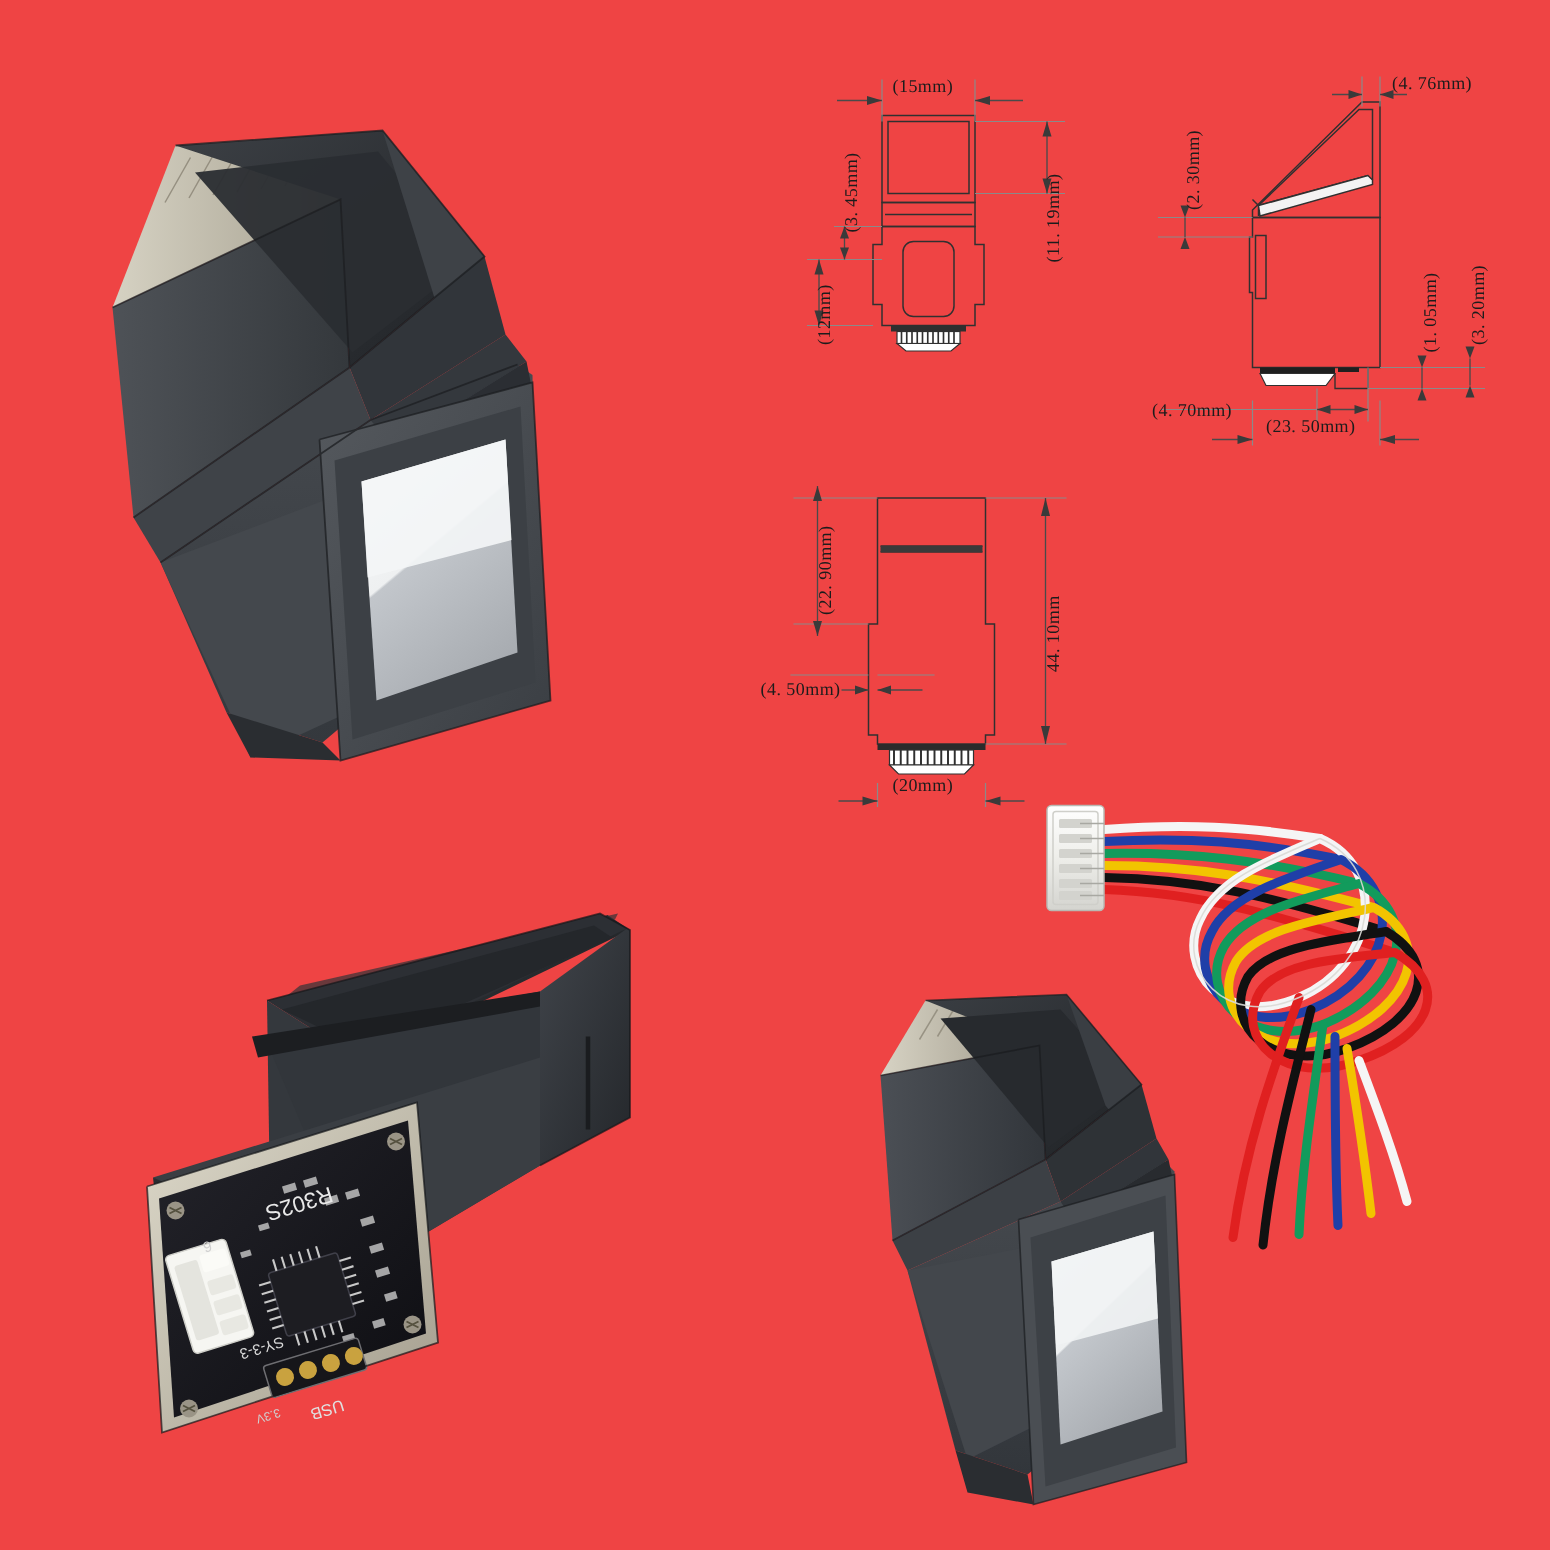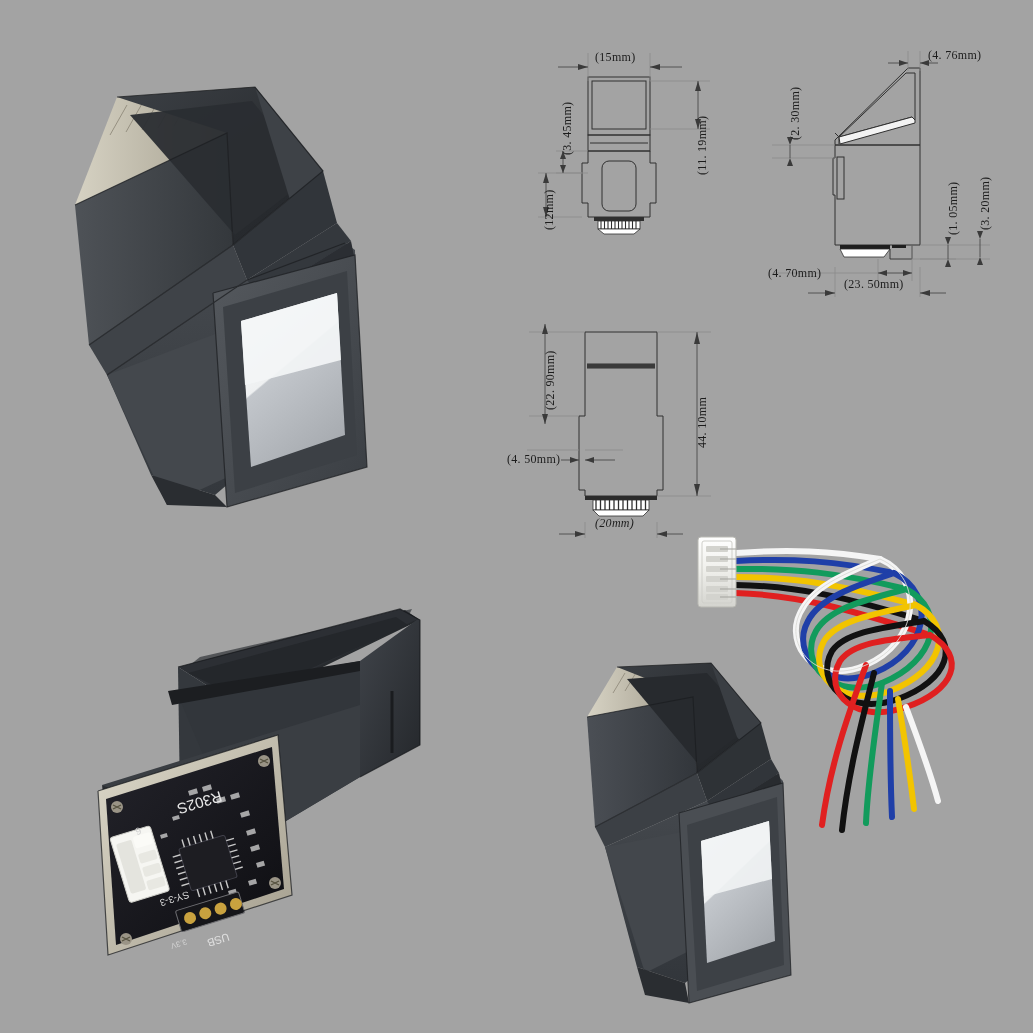--- a/index.html
+++ b/index.html
@@ -5,21 +5,21 @@
   html, body {
     margin: 0; padding: 0;
     background: #ffffff;
   }
   body {
     width: 1033px; height: 1033px;
     position: relative;
     overflow: hidden;
     font-family: "Liberation Serif", serif;
   }
-  .stage { position: absolute; inset: 0; background: #a3a3a3; text-align: right; }
+  .stage { position: absolute; inset: 0; background: #ef4444; text-align: right; }
   .dimtxt {
     position: absolute;
     font-family: "Liberation Serif", serif;
     font-size: 12px;
     color: #1c1c1c;
     white-space: nowrap;
     letter-spacing: 0.3px;
   }
   .vert { transform-origin: 0 0; transform: rotate(-90deg); }
 
@@ -337,21 +337,21 @@
         <line x1="54" y1="234" x2="80" y2="234"></line>
         <line x1="152" y1="234" x2="178" y2="234"></line>
       </g>
       <polygon points="80,234 70,231 70,237" fill="#3a3a3a"></polygon>
       <polygon points="152,234 162,231 162,237" fill="#3a3a3a"></polygon>
     </svg>
 
     <div class="dimtxt vert" style="left:38px; top:110px;">(22. 90mm)</div>
     <div class="dimtxt vert" style="left:190px; top:148px;">44. 10mm</div>
     <div class="dimtxt" style="left:2px; top:152px;">(4. 50mm)</div>
-    <div class="dimtxt" style="left:90px; top:216px;font-style:italic;">(20mm)</div>
+    <div class="dimtxt" style="left:90px; top:216px;">(20mm)</div>
   </div>
 
   <div class="photo" style="left:680px; top:525px; width:290px; height:315px;">
     <svg viewBox="0 0 290 315" width="290" height="315" style="display:block">
       <defs>
         <linearGradient id="g-conn" x1="0" y1="0" x2="0" y2="1">
           <stop offset="0%" stop-color="#ffffff"></stop>
           <stop offset="45%" stop-color="#f0f0ec"></stop>
           <stop offset="100%" stop-color="#d4d4cf"></stop>
         </linearGradient>

